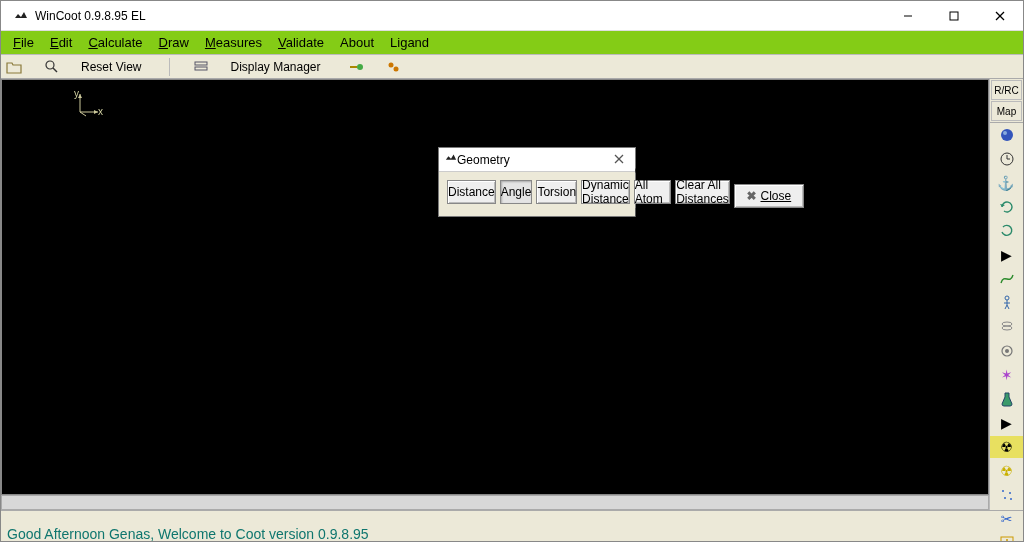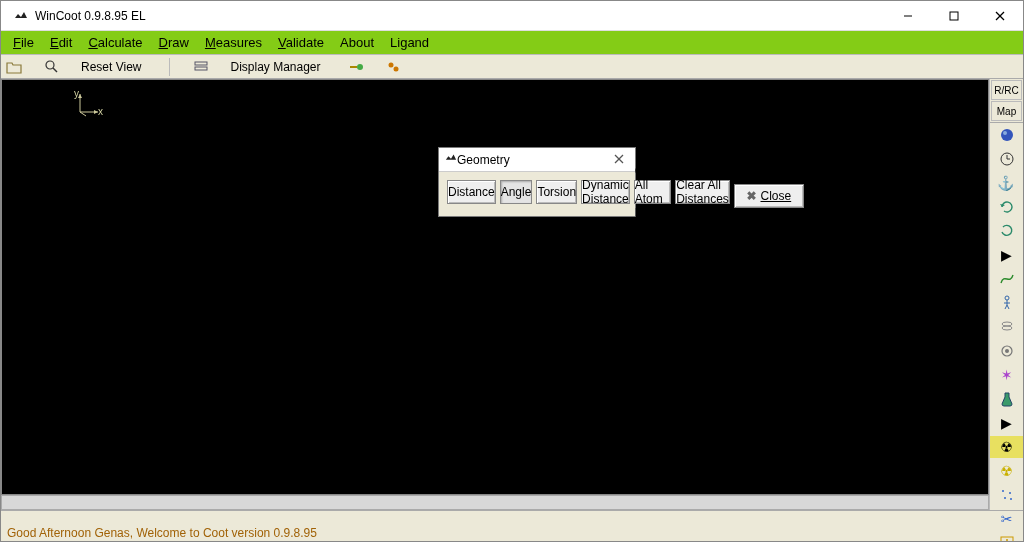--- a/index.html
+++ b/index.html
@@ -112,22 +112,22 @@
     display: flex; align-items: center; justify-content: center;
     margin: 1px 0;
     font-size: 14px;
   }
   
   .statusbar {
     height: 20px;
     background: #ece9d8;
     border-top: 1px solid #aaa;
     padding: 15px 6px;
-    font-size: 12px;
-    color: #a16207;
+    font-size: 14px;
+    color: #0f766e;
   }
   
   .dialog {
     position: absolute;
     left: 436px; top: 67px;
     width: 198px;
     background: #ece9d8;
     border: 1px solid #7a7a7a;
     box-shadow: 2px 2px 8px rgba(0,0,0,0.3);
   }

